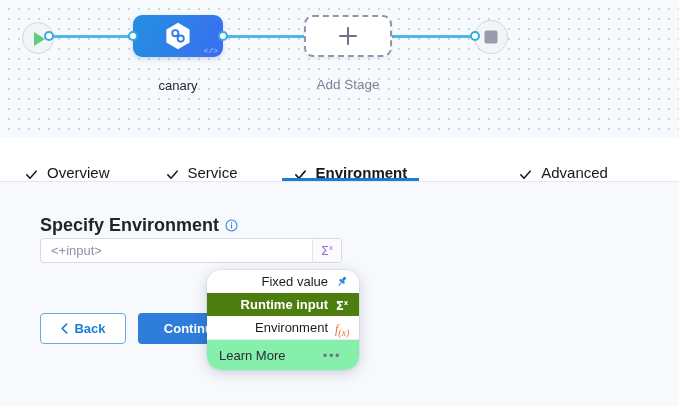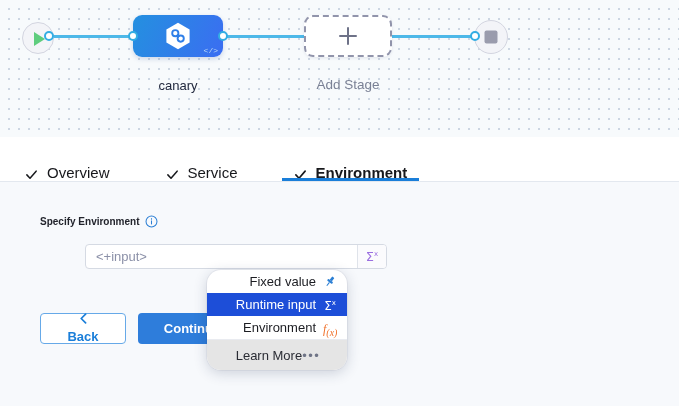--- a/index.html
+++ b/index.html
@@ -192,39 +192,38 @@
   .panel {
     position: absolute;
     left: 0; top: 182px;
     width: 679px; height: 224px;
     background: #f7f9fc;
   }
 
   .field-label {
     position: absolute;
     left: 40px; top: 215px;
-    font-size: 10px;
+    font-size: 18px;
     font-weight: bold;
     color: #22242c;
     display: flex;
     align-items: center;
     gap: 6px;
   }
   .info-icon { display: inline-block; width: 13px; height: 13px; }
 
   .input-wrap {
     position: absolute;
-    left: 40px; top: 244px;
+    left: 40px; top: 238px;
     width: 302px; height: 25px;
     display: flex;
     background: #ffffff;
     border: 1px solid #d5dae3;
     border-radius: 4px;
     overflow: hidden;
-    margin-left: 45px;
   }
   .text-input {
     flex: 1;
     border: 0;
     outline: 0;
     padding: 0 10px;
     font-size: 13px;
     font-family: "Liberation Sans", sans-serif;
     color: #8b90a8;
     background: transparent;
@@ -257,21 +256,20 @@
     background: #ffffff;
     color: #1a7ed9;
     font-size: 13px;
     font-weight: bold;
     font-family: "Liberation Sans", sans-serif;
     display: flex;
     align-items: center;
     justify-content: center;
     gap: 5px;
     cursor: pointer;
-    flex-direction: column;
   }
   .btn-continue {
     position: absolute;
     left: 138px; top: 313px;
     width: 108px; height: 31px;
     border: 0;
     border-radius: 4px;
     background: #2e7ddb;
     color: #ffffff;
     font-size: 13px;
@@ -282,54 +280,54 @@
     justify-content: center;
     cursor: pointer;
     overflow: hidden;
   }
   .chev-left { display: inline-block; width: 9px; height: 11px; flex: none; }
 
   
   .menu {
     position: absolute;
     left: 207px; top: 270px;
-    width: 140px;
+    width: 152px;
     background: #ffffff;
     border-radius: 14px;
     box-shadow: 0 3px 14px rgba(30,45,80,0.20), 0 0 0 1px rgba(30,45,80,0.05);
     overflow: hidden;
     z-index: 20;
   }
   .menu-item {
     height: 23px;
     display: flex;
     align-items: center;
     justify-content: flex-end;
     gap: 7px;
     padding: 0 10px 0 12px;
     font-size: 13px;
     color: #1c1d22;
     cursor: pointer;
     white-space: nowrap;
   }
   .menu-item.selected {
-    background: #1d4ed8;
+    background: #4d7c0f;
     color: #ffffff;
-    font-weight: normal;
+    font-weight: bold;
     padding-left: 22px;
   }
   .menu-ico { display: inline-block; width: 14px; height: 13px; flex: none; text-align: center; }
   .menu-sep { height: 1px; background: #e9ebf0; }
   .menu-foot {
     height: 30px;
-    background: #e5e5e5;
-    display: flex;
-    align-items: center;
-    justify-content: center;
-    padding: 0 10px 0 12px;
+    background: #86efac;
+    display: flex;
+    align-items: center;
+    justify-content: space-between;
+    padding: 0 18px 0 12px;
     font-size: 13px;
     color: #2a2c34;
     cursor: pointer;
   }
   .dots { letter-spacing: 1.5px; color: #6f7486; font-size: 13px; line-height: 1; }
   .fx-glyph { color: #f0702a; font-size: 12px; font-family: "Liberation Serif", serif; font-style: italic; line-height: 1; text-align: right; }
   .sigma-white { color: #ffffff; font-size: 12px; font-family: "DejaVu Sans", sans-serif; line-height: 1; }
   .sigma-white sup { font-size: 7px; }
 </style>
 </head>
@@ -404,20 +402,26 @@
         <path d="M2 7.4 L5.4 11 L12 3.4" fill="none" stroke="#17181c" stroke-width="1.8" stroke-linecap="round" stroke-linejoin="round"></path>
       </svg>
       <span class="tab-txt">Environment</span>
     </div>
 
     <span class="tab-gap"></span>
 
 
     <span class="tab-gap"></span>
 
+    <div class="tab">
+      <svg class="tab-check" viewBox="0 0 14 14">
+        <path d="M2 7.4 L5.4 11 L12 3.4" fill="none" stroke="#17181c" stroke-width="1.6" stroke-linecap="round" stroke-linejoin="round"></path>
+      </svg>
+      <span class="tab-txt">Advanced</span>
+    </div>
   </div>
 
   <div class="panel"></div>
 
   <div class="field-label">
     <span>Specify Environment</span>
     <svg class="info-icon" viewBox="0 0 14 14">
       <circle cx="7" cy="7" r="5.9" fill="none" stroke="#2b7fd4" stroke-width="1.1"></circle>
       <rect x="6.45" y="5.9" width="1.1" height="4.2" fill="#2b7fd4"></rect>
       <rect x="6.45" y="3.5" width="1.1" height="1.5" fill="#2b7fd4"></rect>

